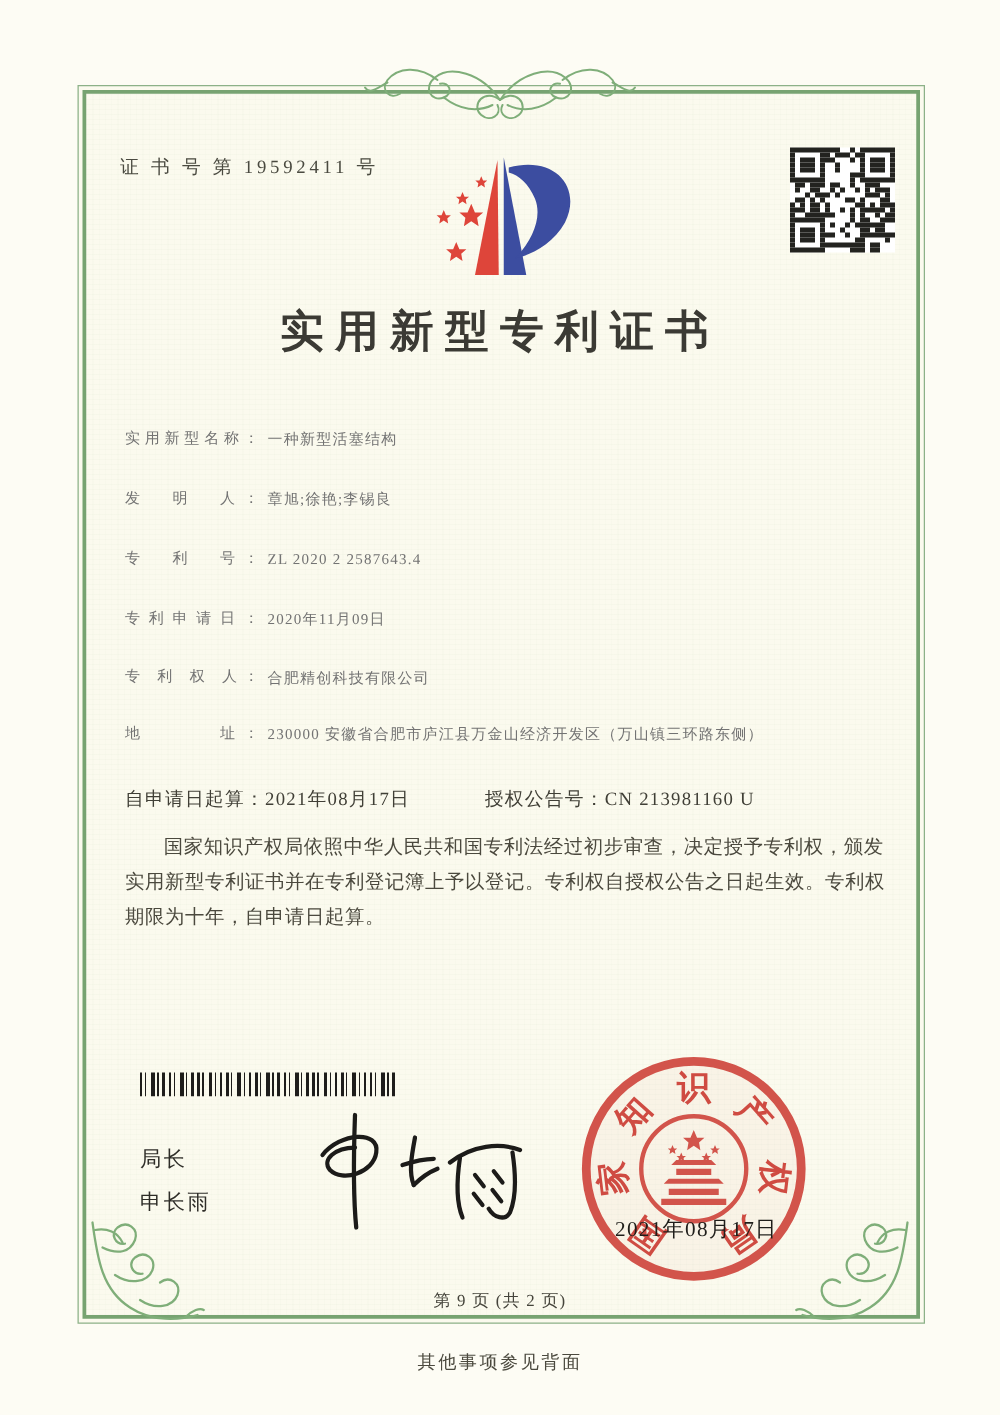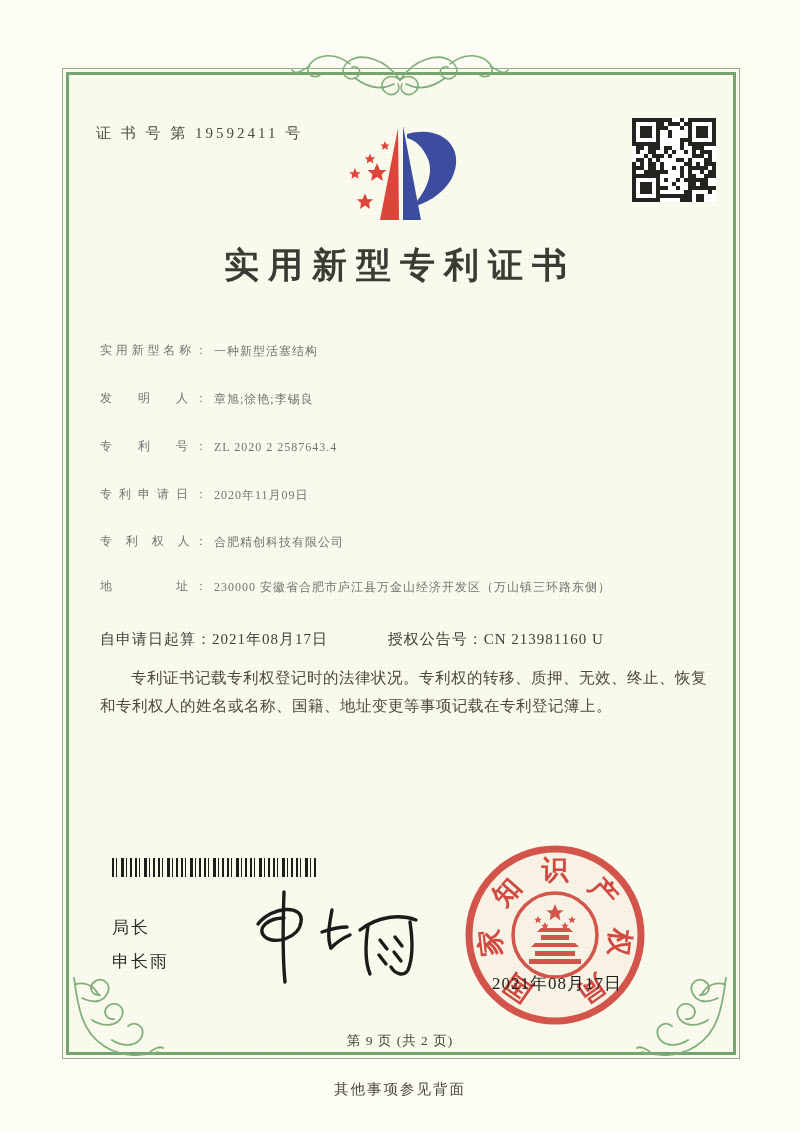--- a/index.html
+++ b/index.html
@@ -419,21 +419,21 @@
 <div class="field" style="top:578px;">
   <span class="lbl">地　　　址：</span><span class="val" style="max-width:460px;">230000 安徽省合肥市庐江县万金山经济开发区（万山镇三环路东侧）</span>
 </div>
 
 <div class="grant-row">
   <span class="grant-col"><span>自申请日起算：</span><span>2021年08月17日</span></span>
   <span class="grant-col right"><span>授权公告号：</span><span>CN 213981160 U</span></span>
 </div>
 
 <div class="paras">
-  <p>专利证书记载专利权登记时的法律状况。专利权的转移、质押、无效、终止、恢复和专利权人的姓名或名称、国籍、地址变更等事项记载在专利登记簿上。</p>
+  <p>国家知识产权局依照中华人民共和国专利法经过初步审查，决定授予专利权，颁发实用新型专利证书并在专利登记簿上予以登记。专利权自授权公告之日起生效。专利权期限为十年，自申请日起算。</p>
 </div>
 
 <div class="barcode"></div>
 
 <div class="commissioner-title">局长</div>
 <div class="commissioner-name">申长雨</div>
 
 <svg class="signature" viewBox="0 0 210 112">
   <g fill="none" stroke="#1c1b19" stroke-width="3.4" stroke-linecap="round">
 

